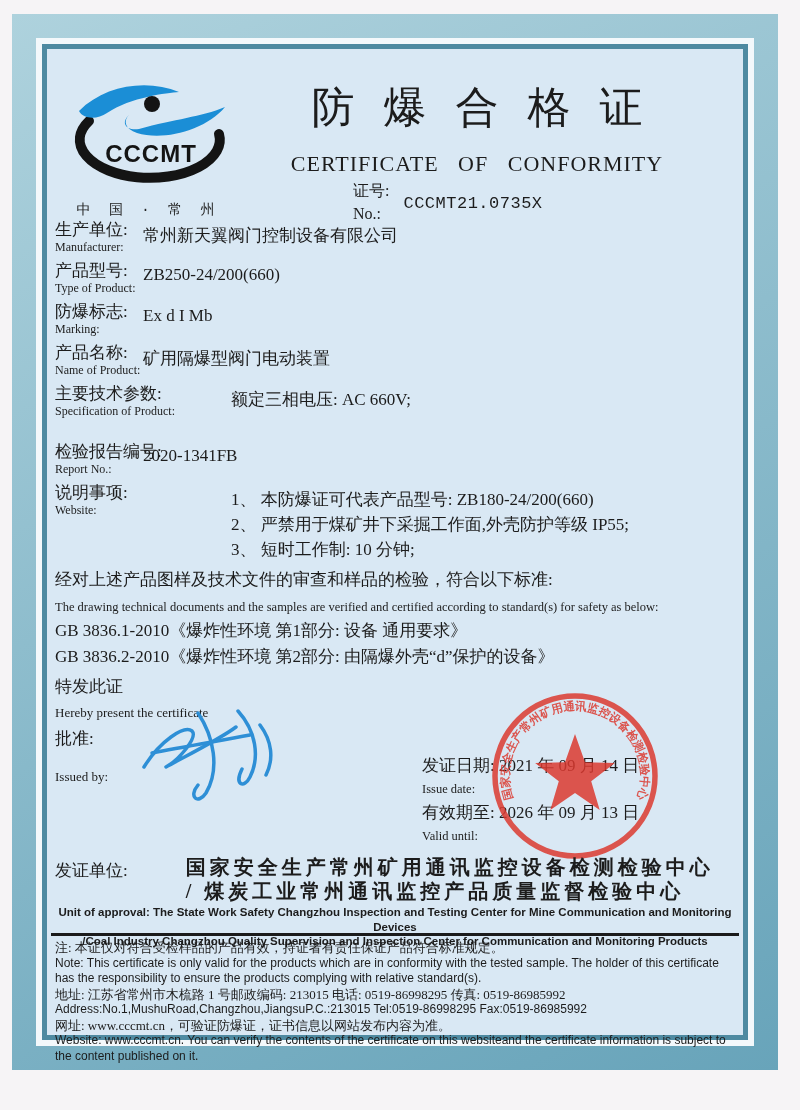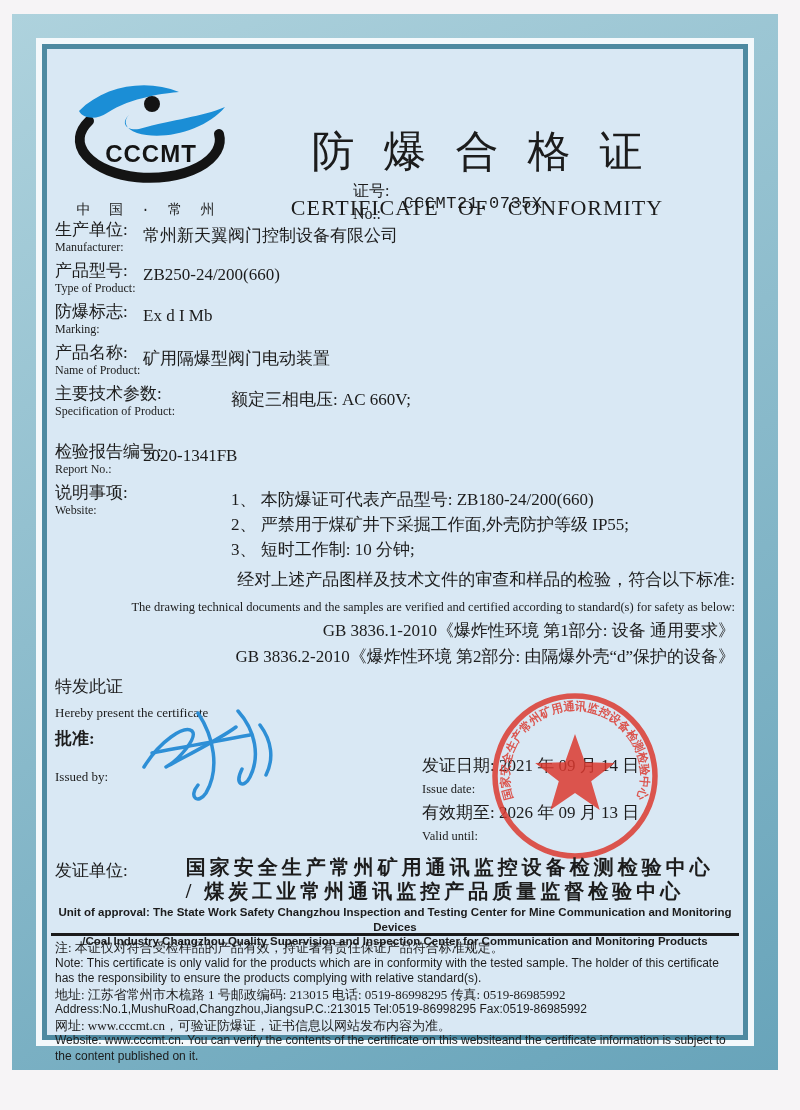--- a/index.html
+++ b/index.html
@@ -11,50 +11,50 @@
   .inner{position:relative;width:100%;height:100%;box-sizing:border-box;
          border:5px solid #4e8aa1;background:#d9e8f4;}
   .abs{position:absolute;}
 
   
   .logo{left:6px;top:28px;width:190px;text-align:center;}
   .logo-region{font-size:14px;letter-spacing:5px;margin-top:2px;color:#222;font-family:Liberation Mono, monospace;}
 
   
   .title-wrap{left:168px;right:4px;top:30px;text-align:center;}
-  .title-cn{font-size:43px;letter-spacing:29px;padding-left:29px;white-space:nowrap;margin-top:44px;}
+  .title-cn{font-size:43px;letter-spacing:29px;padding-left:29px;white-space:nowrap;}
   .title-en{font-size:22px;word-spacing:13px;letter-spacing:1px;margin-top:14px;}
   .cert-no{left:306px;top:132px;display:flex;}
   .no-labels div:first-child{font-size:16px;}
   .no-labels div:last-child{font-size:16px;margin-top:3px;}
   .no-value{font-size:17px;padding-top:13px;margin-left:14px;font-family:"Liberation Mono","DejaVu Sans Mono",monospace;letter-spacing:0.5px;}
 
   
   .fields{left:8px;right:8px;top:171px;}
   .frow{display:flex;align-items:flex-start;margin-bottom:6px;min-height:35px;}
   .flabel{width:88px;flex-shrink:0;white-space:nowrap;}
   .flabel .cn{font-size:17px;line-height:20px;}
   .flabel .en{font-size:12px;line-height:15px;}
   .fvalue{font-size:17px;padding-top:4px;white-space:nowrap;}
   .fvalue.shift{margin-left:88px;}
   .gap-top{margin-top:23px;}
   .rline{line-height:25px;}
 
   
-  .standards{left:8px;right:8px;top:519px;text-align:right;}
+  .standards{left:8px;right:8px;top:519px;}
   .std-cn{font-size:17px;}
   .std-en{font-size:12.5px;margin-top:9px;}
   .std-item{font-size:17px;line-height:26px;}
   .std-items{margin-top:3px;}
 
   
   .issue{left:8px;top:626px;}
   .present-cn{font-size:17px;}
   .present-en{font-size:13px;margin-top:7px;}
-  .approve-cn{font-size:17px;margin-top:6px;font-weight:bold;}
+  .approve-cn{font-size:17px;margin-top:6px;}
   .approve-en{font-size:13px;margin-top:19px;}
   .signature{left:85px;top:648px;}
 
   .dates{left:375px;top:705px;}
   .d-cn{font-size:17px;white-space:nowrap;}
   .d-en{font-size:12.5px;margin:5px 0 4px;}
   .stamp{left:441px;top:640px;opacity:0.84;}
 
   
   .approval{left:8px;right:8px;top:806px;}

